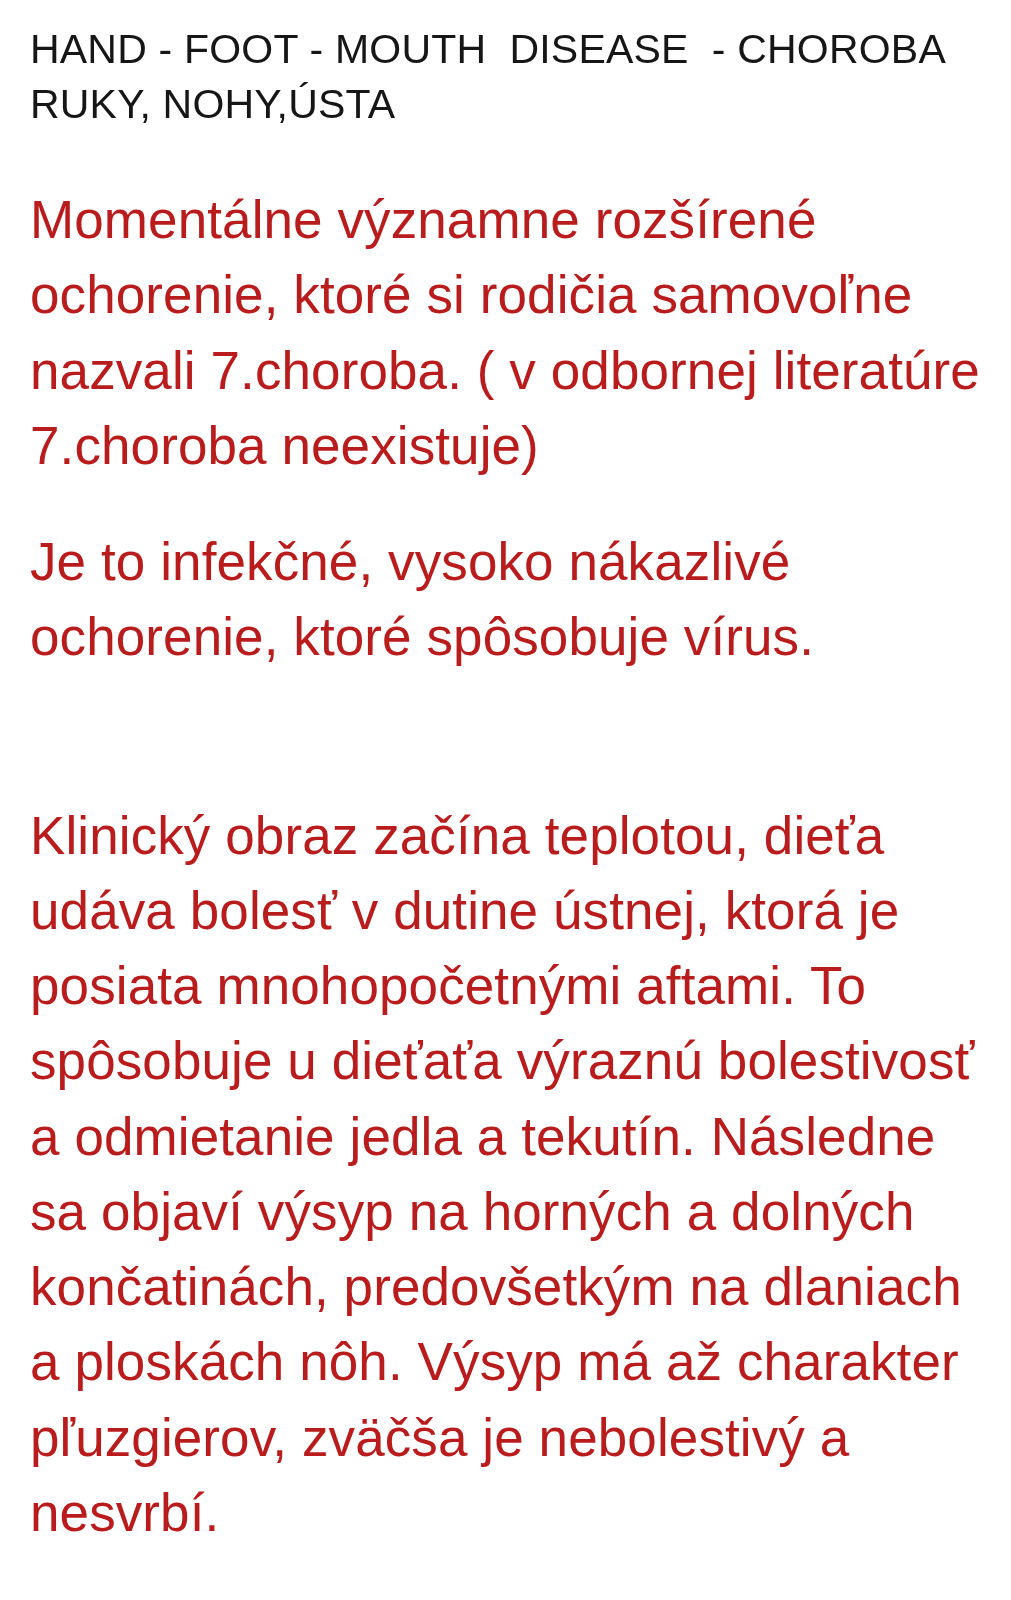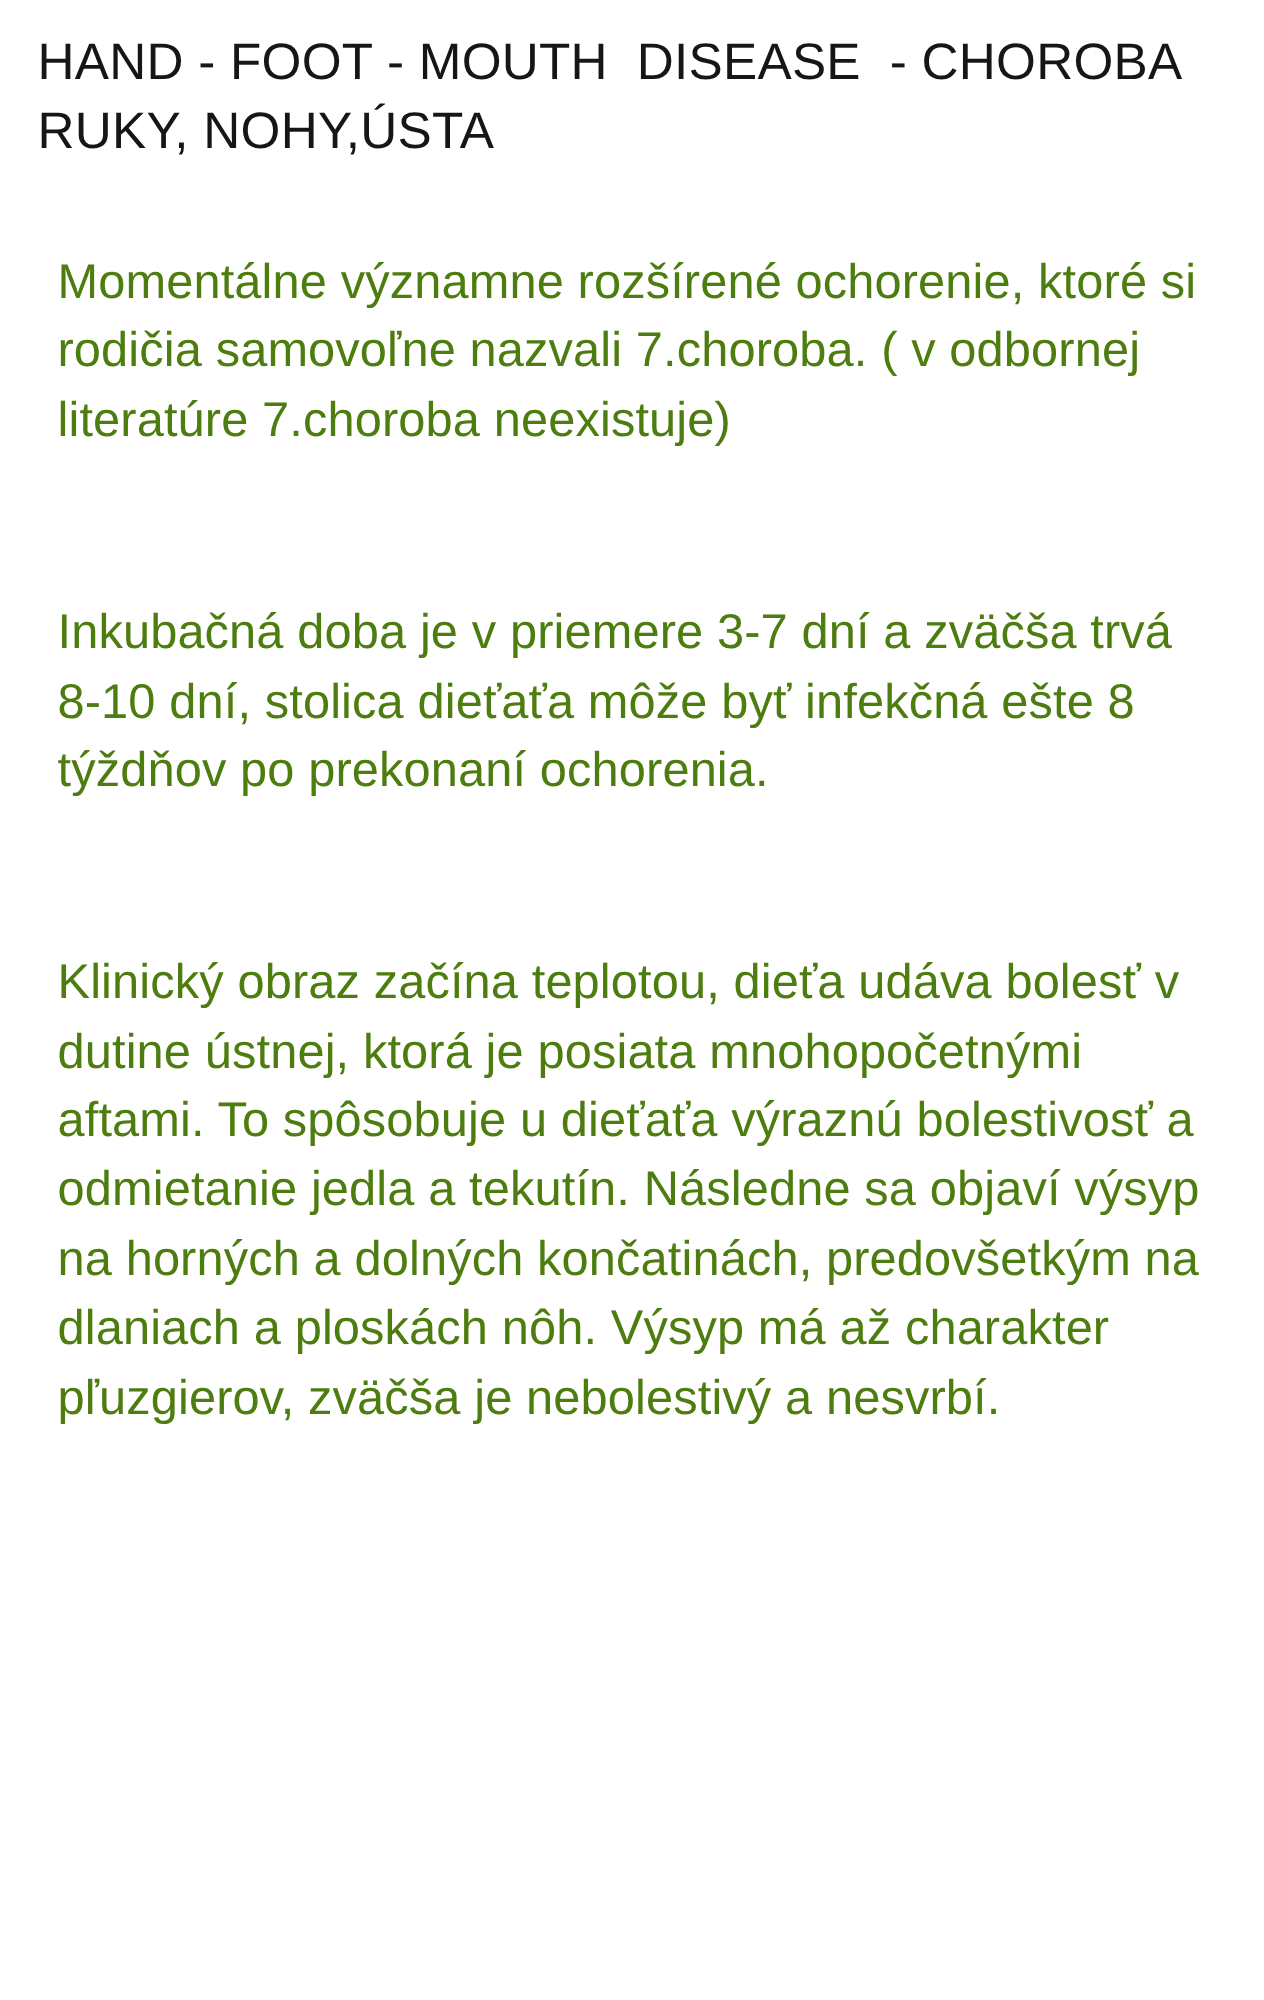--- a/index.html
+++ b/index.html
@@ -24,49 +24,49 @@
   .doc-title {
     font-size: 41px;
     line-height: 1.33;
     font-weight: 400;
     letter-spacing: 0.2px;
     margin: 0 0 10px 0;
     color: #161616;
     white-space: pre-wrap;
   }
   .para {
-    font-size: 39px;
+    font-size: 53px;
     line-height: 1.42;
     font-weight: 400;
     letter-spacing: 0.1px;
-    margin: 16px;
-    color: #4d7c0f;
+    margin: 0;
+    color: #b91c1c;
     white-space: pre-wrap;
   }
   .spacer {
     height: 41px;
   }
 </style>
 </head>
 <body>
 
 <div class="page">
 
   <h1 class="doc-title">HAND - FOOT - MOUTH  DISEASE  - CHOROBA RUKY, NOHY,ÚSTA</h1>
 
   <div class="spacer"></div>
 
   <p class="para">Momentálne významne rozšírené ochorenie, ktoré si rodičia samovoľne nazvali 7.choroba. ( v odbornej literatúre 7.choroba neexistuje)</p>
 
   <div class="spacer"></div>
 
+  <p class="para">Je to infekčné, vysoko nákazlivé ochorenie, ktoré spôsobuje vírus.</p>
 
   <div class="spacer"></div>
 
-  <p class="para">Inkubačná doba je v priemere 3-7 dní a zväčša trvá 8-10 dní, stolica dieťaťa môže byť infekčná ešte 8 týždňov po prekonaní ochorenia.</p>
 
   <div class="spacer"></div>
 
 
   <div class="spacer"></div>
 
   <p class="para">Klinický obraz začína teplotou, dieťa udáva bolesť v dutine ústnej, ktorá je posiata mnohopočetnými aftami. To spôsobuje u dieťaťa výraznú bolestivosť a odmietanie jedla a tekutín. Následne sa objaví výsyp na horných a dolných končatinách, predovšetkým na dlaniach a ploskách nôh. Výsyp má až charakter pľuzgierov, zväčša je nebolestivý a nesvrbí.</p>
 
 </div>
 

